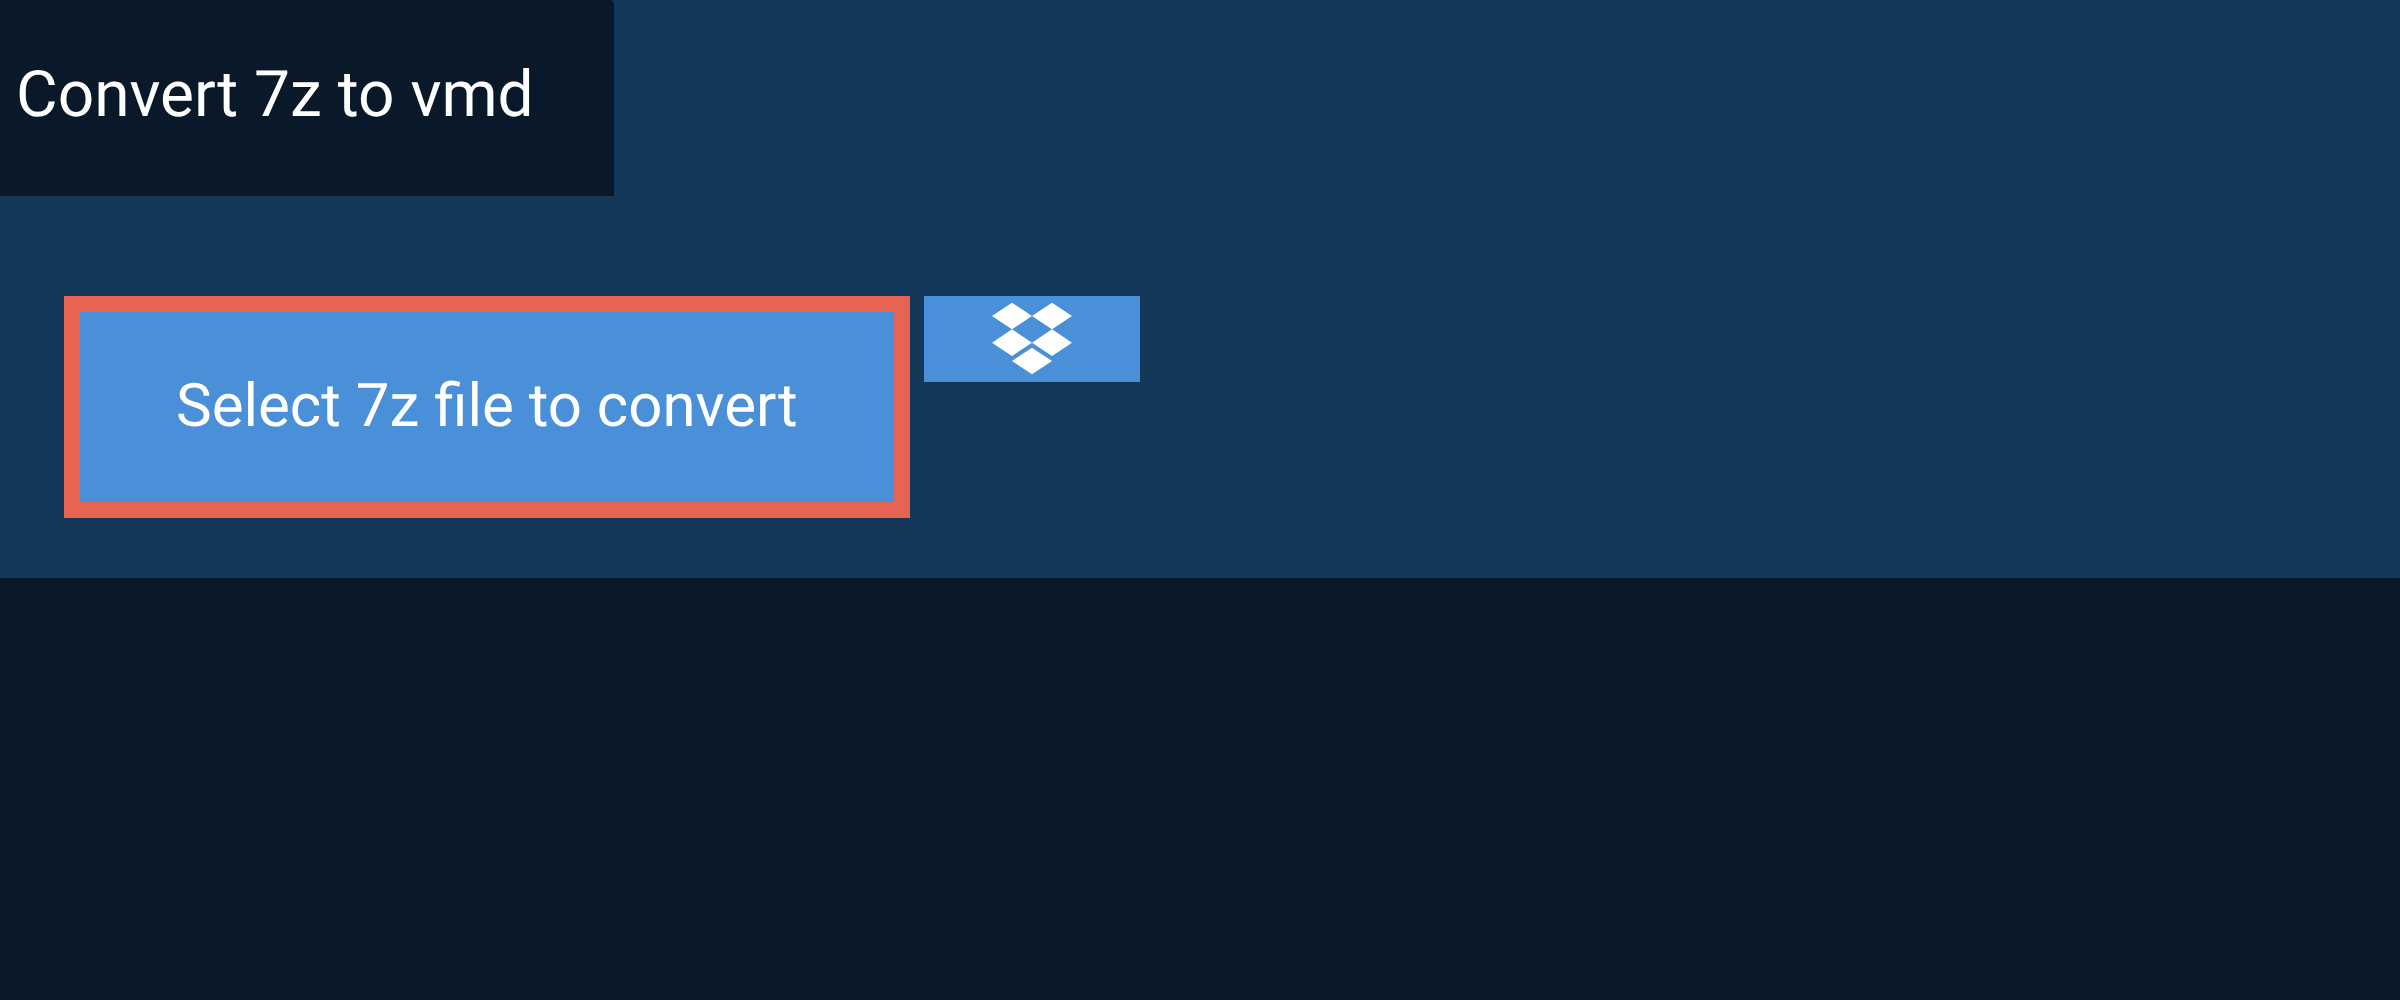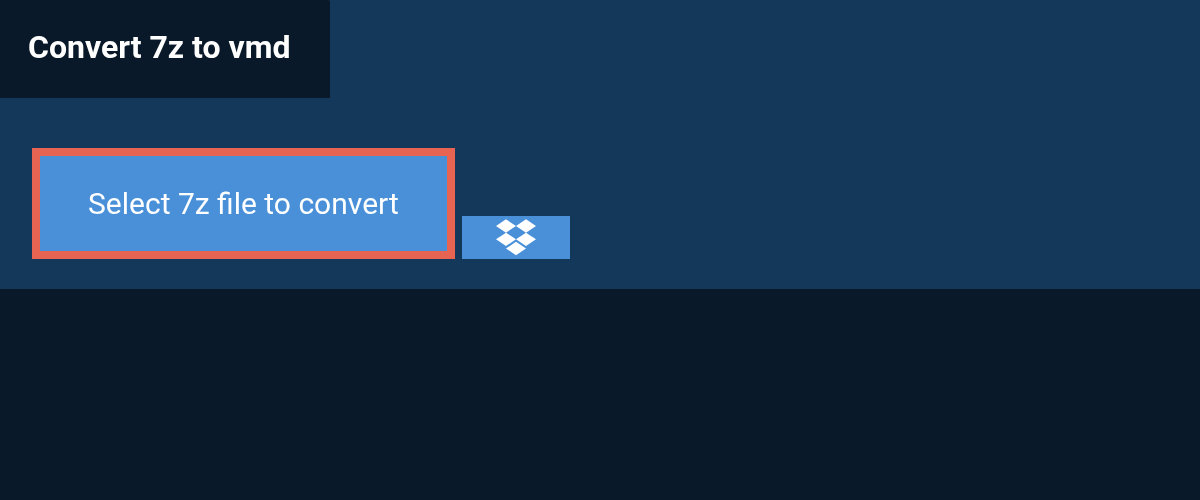--- a/index.html
+++ b/index.html
@@ -19,29 +19,29 @@
       width: 100%;
       padding-bottom: 30px;
     }
     .tab-container {
       display: flex;
     }
     .tab {
       background: #0a1929;
       color: #ffffff;
       font-size: 32px;
-      font-weight: 700;
-      padding: 28px 40px 32px 28px;
+      font-weight: 400;
+      padding: 28px 40px 32px 8px;
       border-top-right-radius: 2px;
     }
     .button-row {
       display: flex;
       gap: 7px;
       padding: 50px 0 0 32px;
-      align-items: flex-end;
+      align-items: flex-start;
     }
     .select-button {
       background: #4a90d9;
       color: #ffffff;
       border: 8px solid #e76352;
       font-size: 30px;
       font-weight: 400;
       padding: 30px 48px;
       cursor: pointer;
       display: inline-flex;

